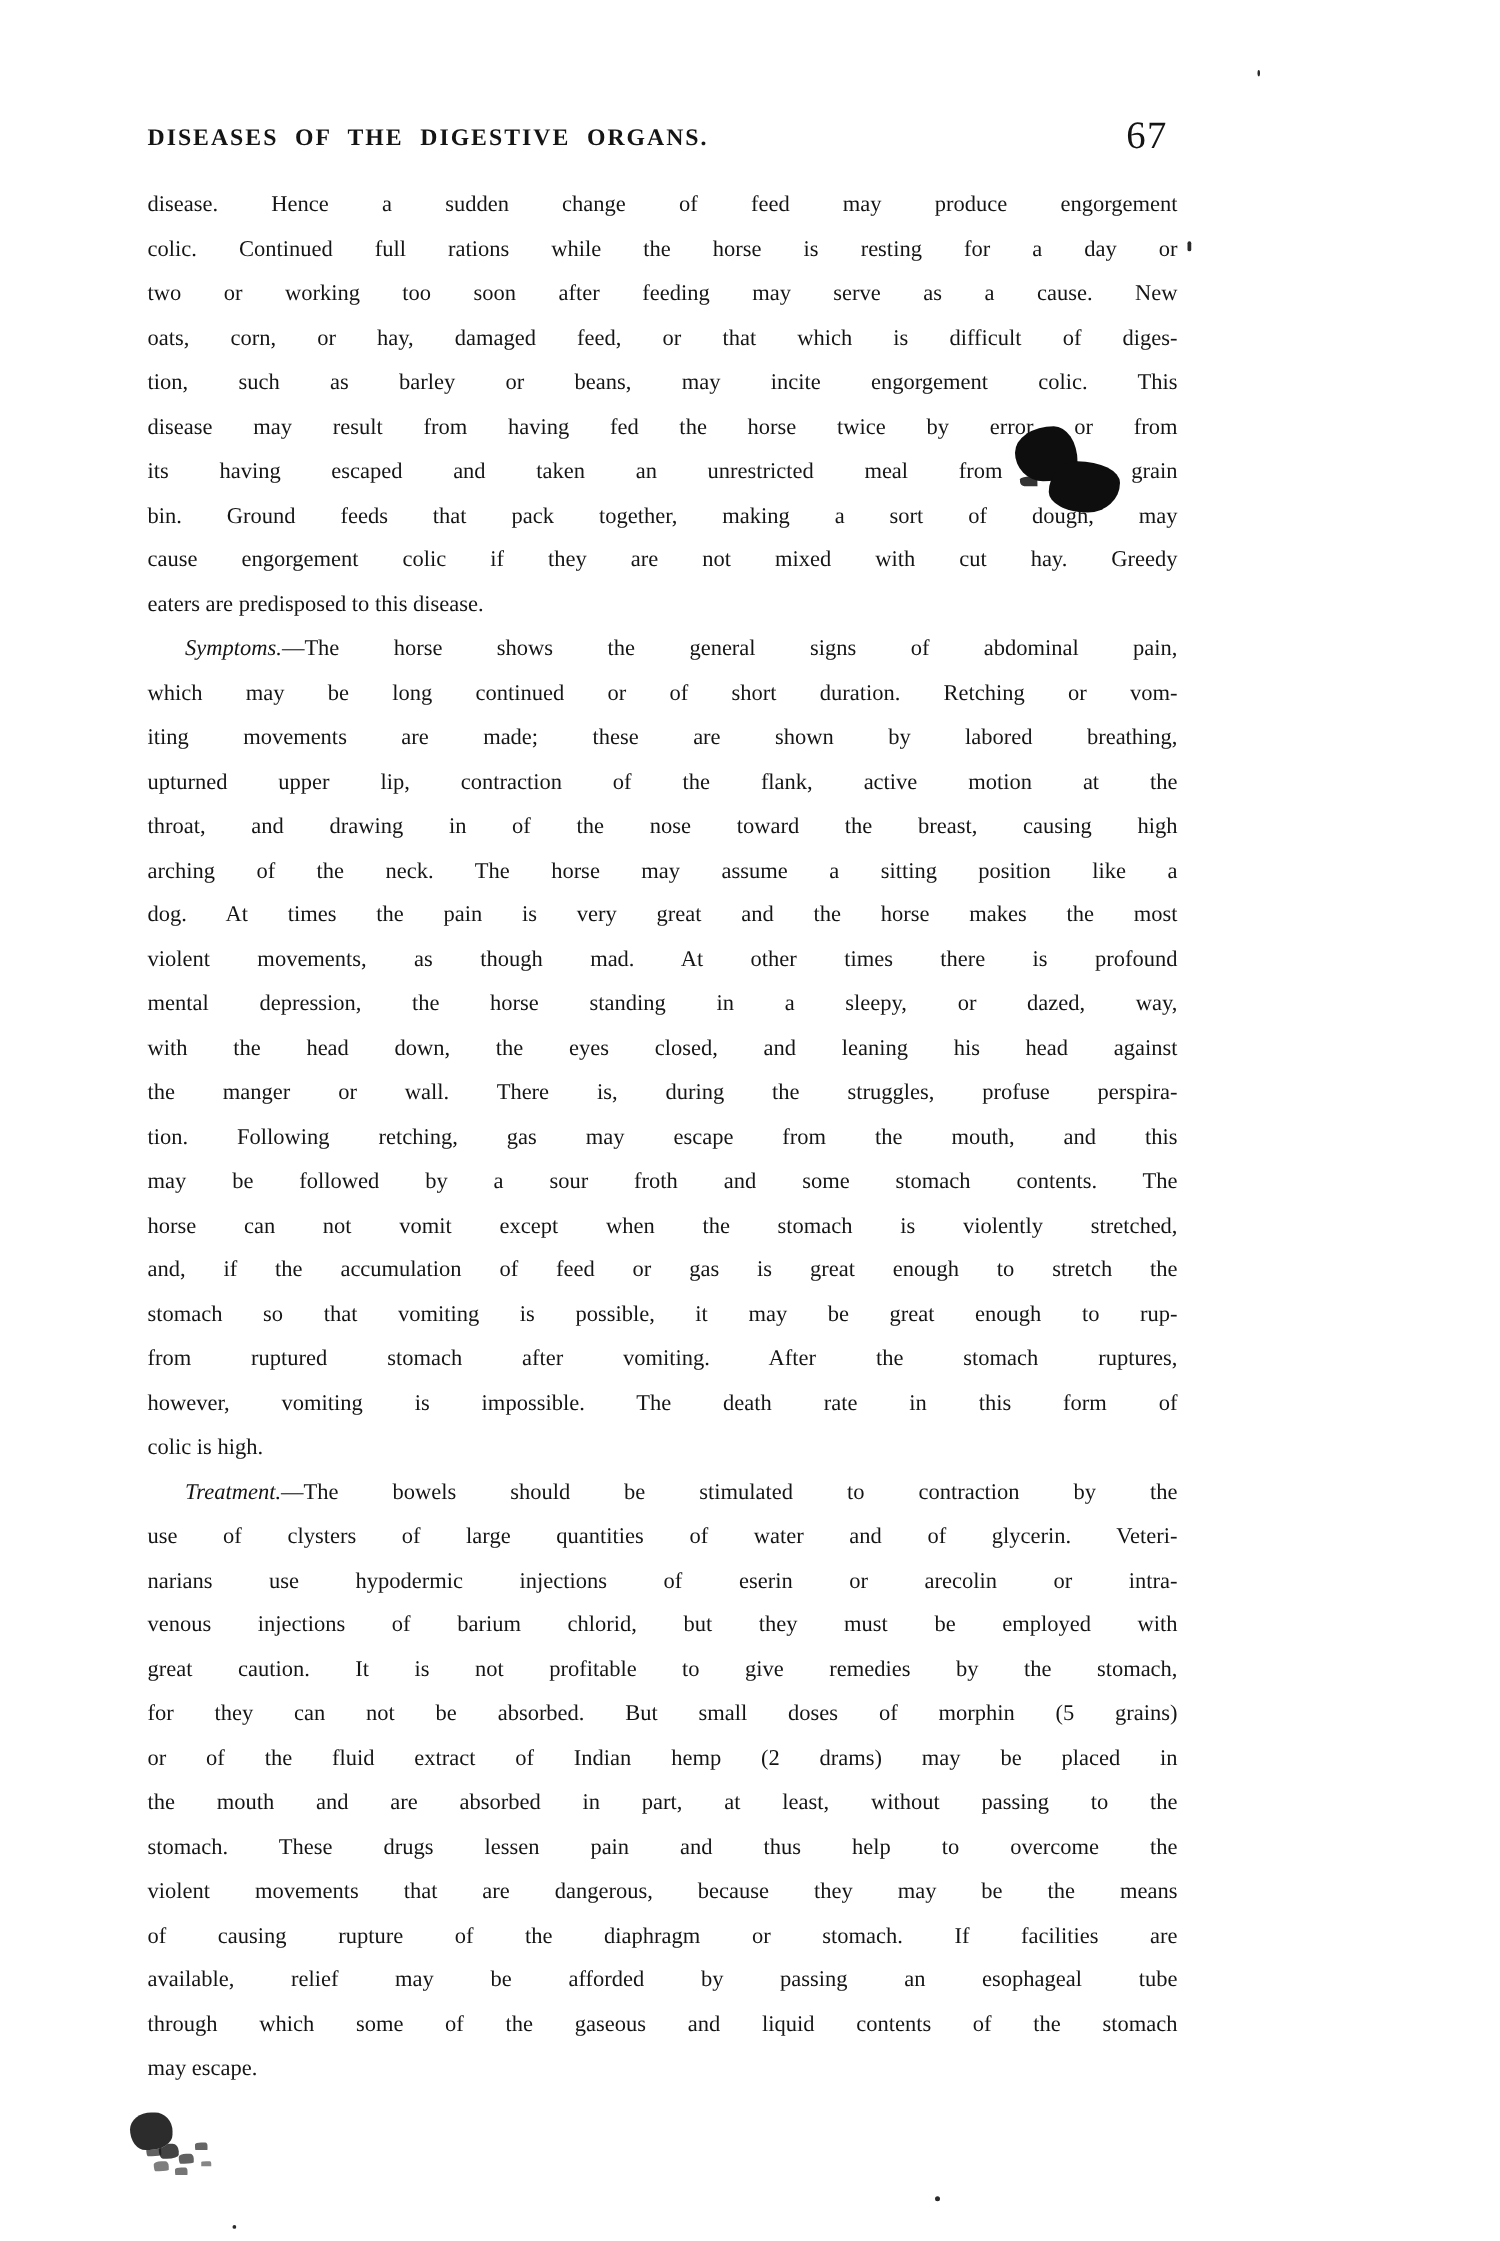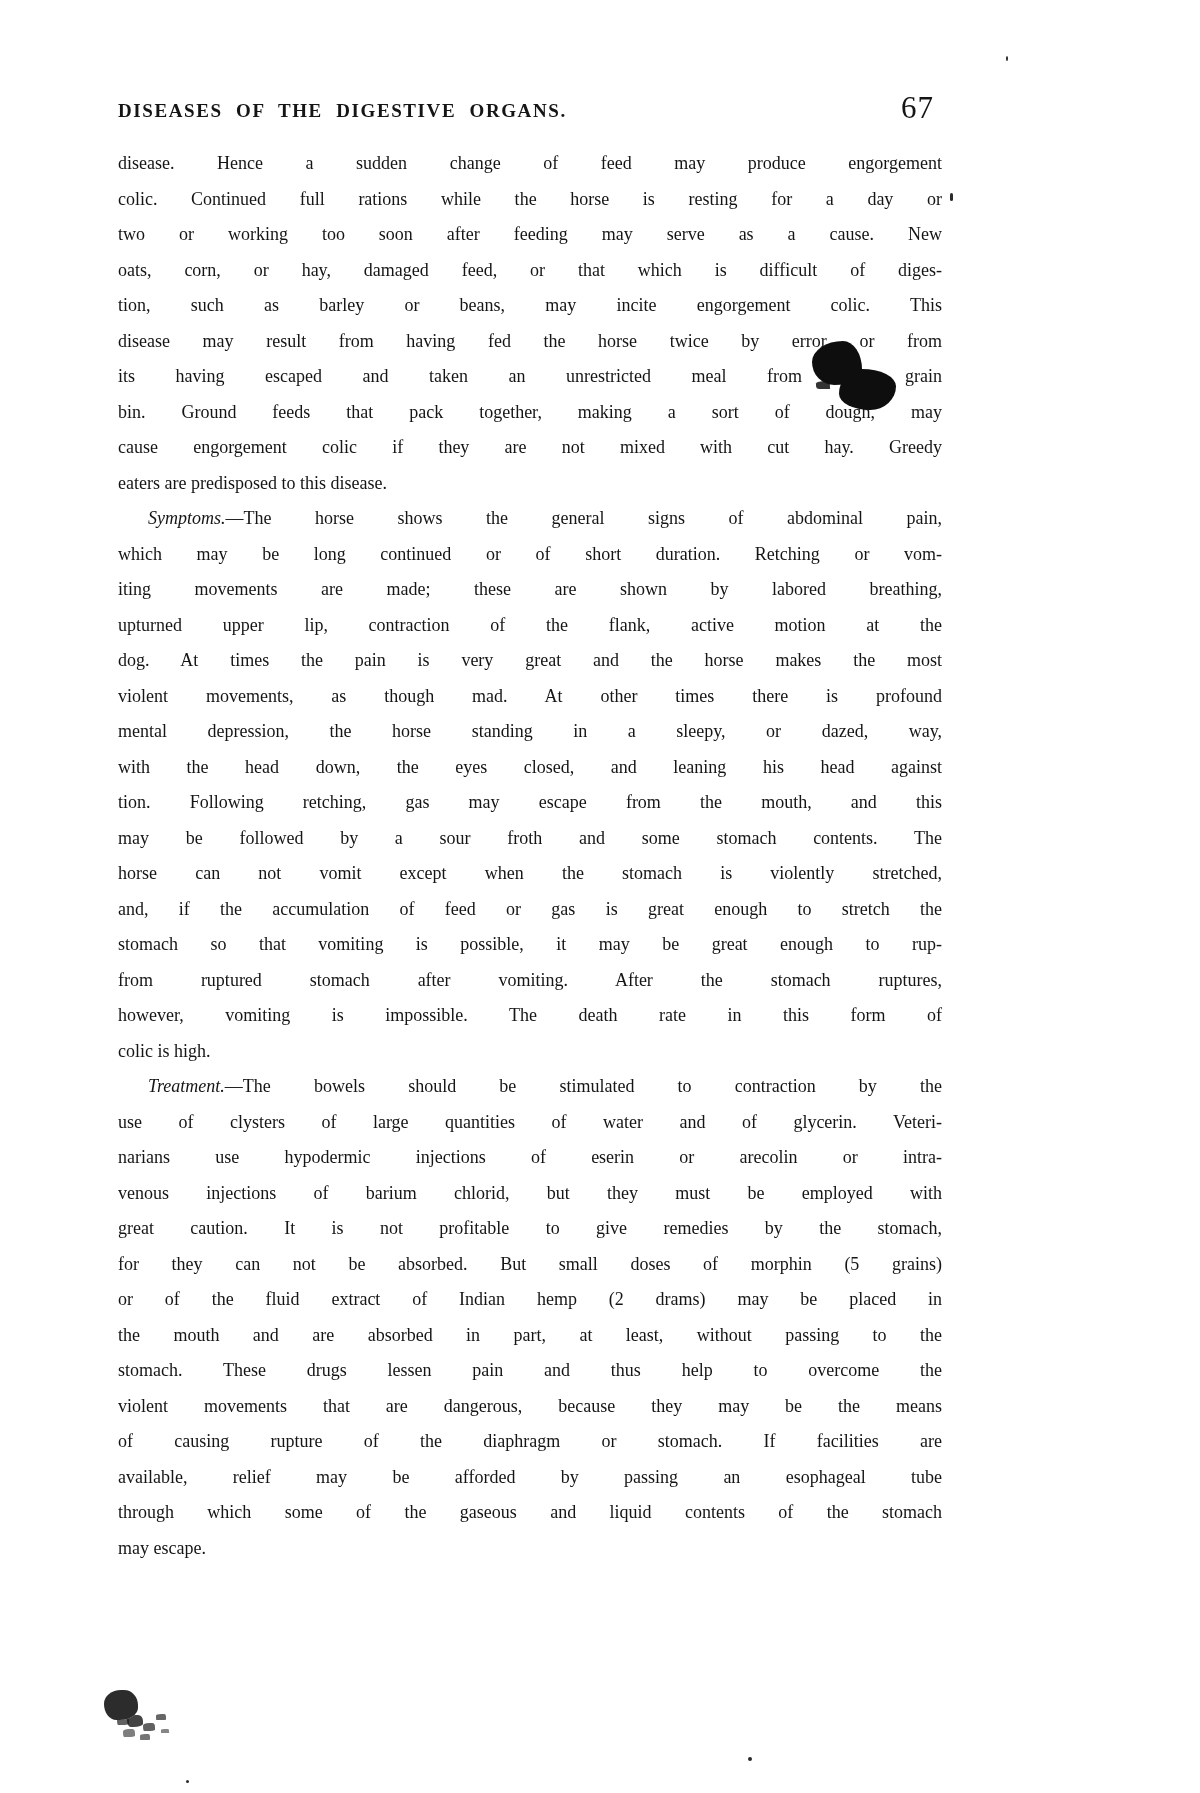--- a/index.html
+++ b/index.html
@@ -83,24 +83,27 @@
       <div class="line">bin. Ground feeds that pack together, making a sort of dough, may</div>
       <div class="line">cause engorgement colic if they are not mixed with cut hay. Greedy</div>
       <div class="line last">eaters are predisposed to this disease.</div>
     </div>
 
     <div>
       <div class="line indent"><i class="lead">Symptoms.</i><span>—The horse shows the general signs of abdominal pain,</span></div>
       <div class="line">which may be long continued or of short duration. Retching or vom-</div>
       <div class="line">iting movements are made; these are shown by labored breathing,</div>
       <div class="line">upturned upper lip, contraction of the flank, active motion at the</div>
+      <div class="line">throat, and drawing in of the nose toward the breast, causing high</div>
+      <div class="line">arching of the neck. The horse may assume a sitting position like a</div>
       <div class="line">dog. At times the pain is very great and the horse makes the most</div>
       <div class="line">violent movements, as though mad. At other times there is profound</div>
       <div class="line">mental depression, the horse standing in a sleepy, or dazed, way,</div>
       <div class="line">with the head down, the eyes closed, and leaning his head against</div>
+      <div class="line">the manger or wall. There is, during the struggles, profuse perspira-</div>
       <div class="line">tion. Following retching, gas may escape from the mouth, and this</div>
       <div class="line">may be followed by a sour froth and some stomach contents. The</div>
       <div class="line">horse can not vomit except when the stomach is violently stretched,</div>
       <div class="line">and, if the accumulation of feed or gas is great enough to stretch the</div>
       <div class="line">stomach so that vomiting is possible, it may be great enough to rup-</div>
       <div class="line">from ruptured stomach after vomiting. After the stomach ruptures,</div>
       <div class="line">however, vomiting is impossible. The death rate in this form of</div>
       <div class="line last">colic is high.</div>
     </div>
 

